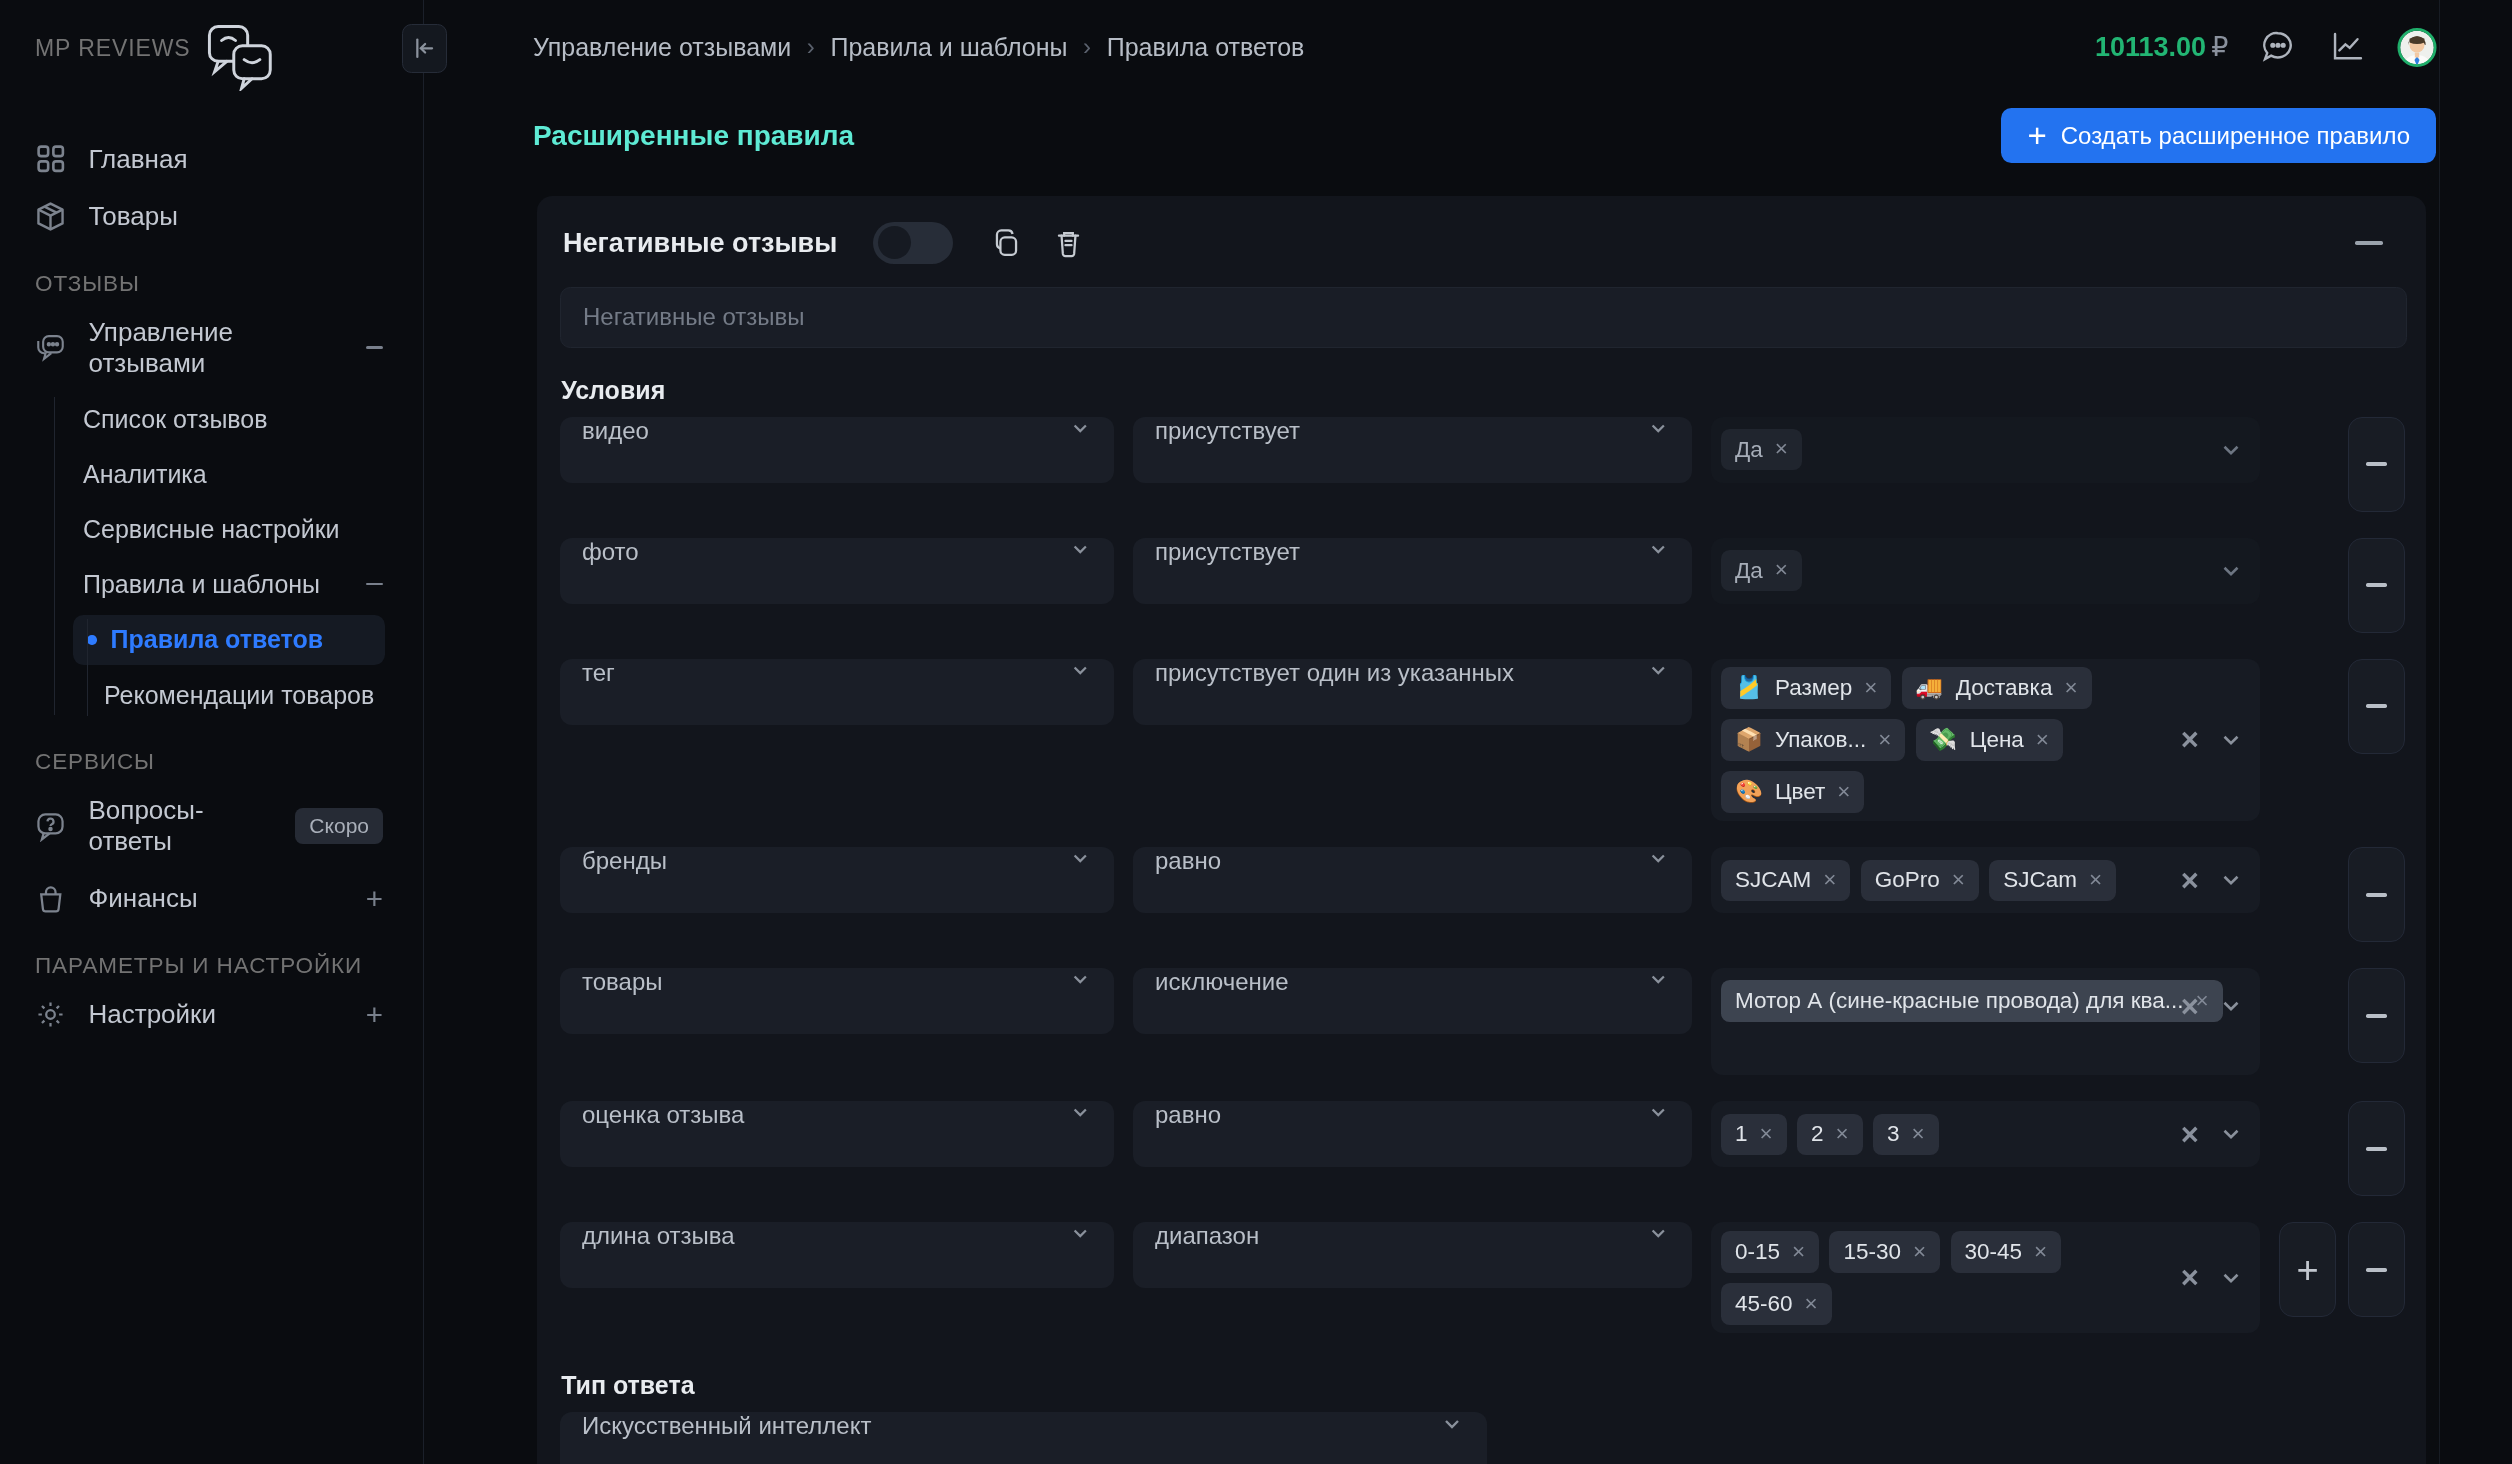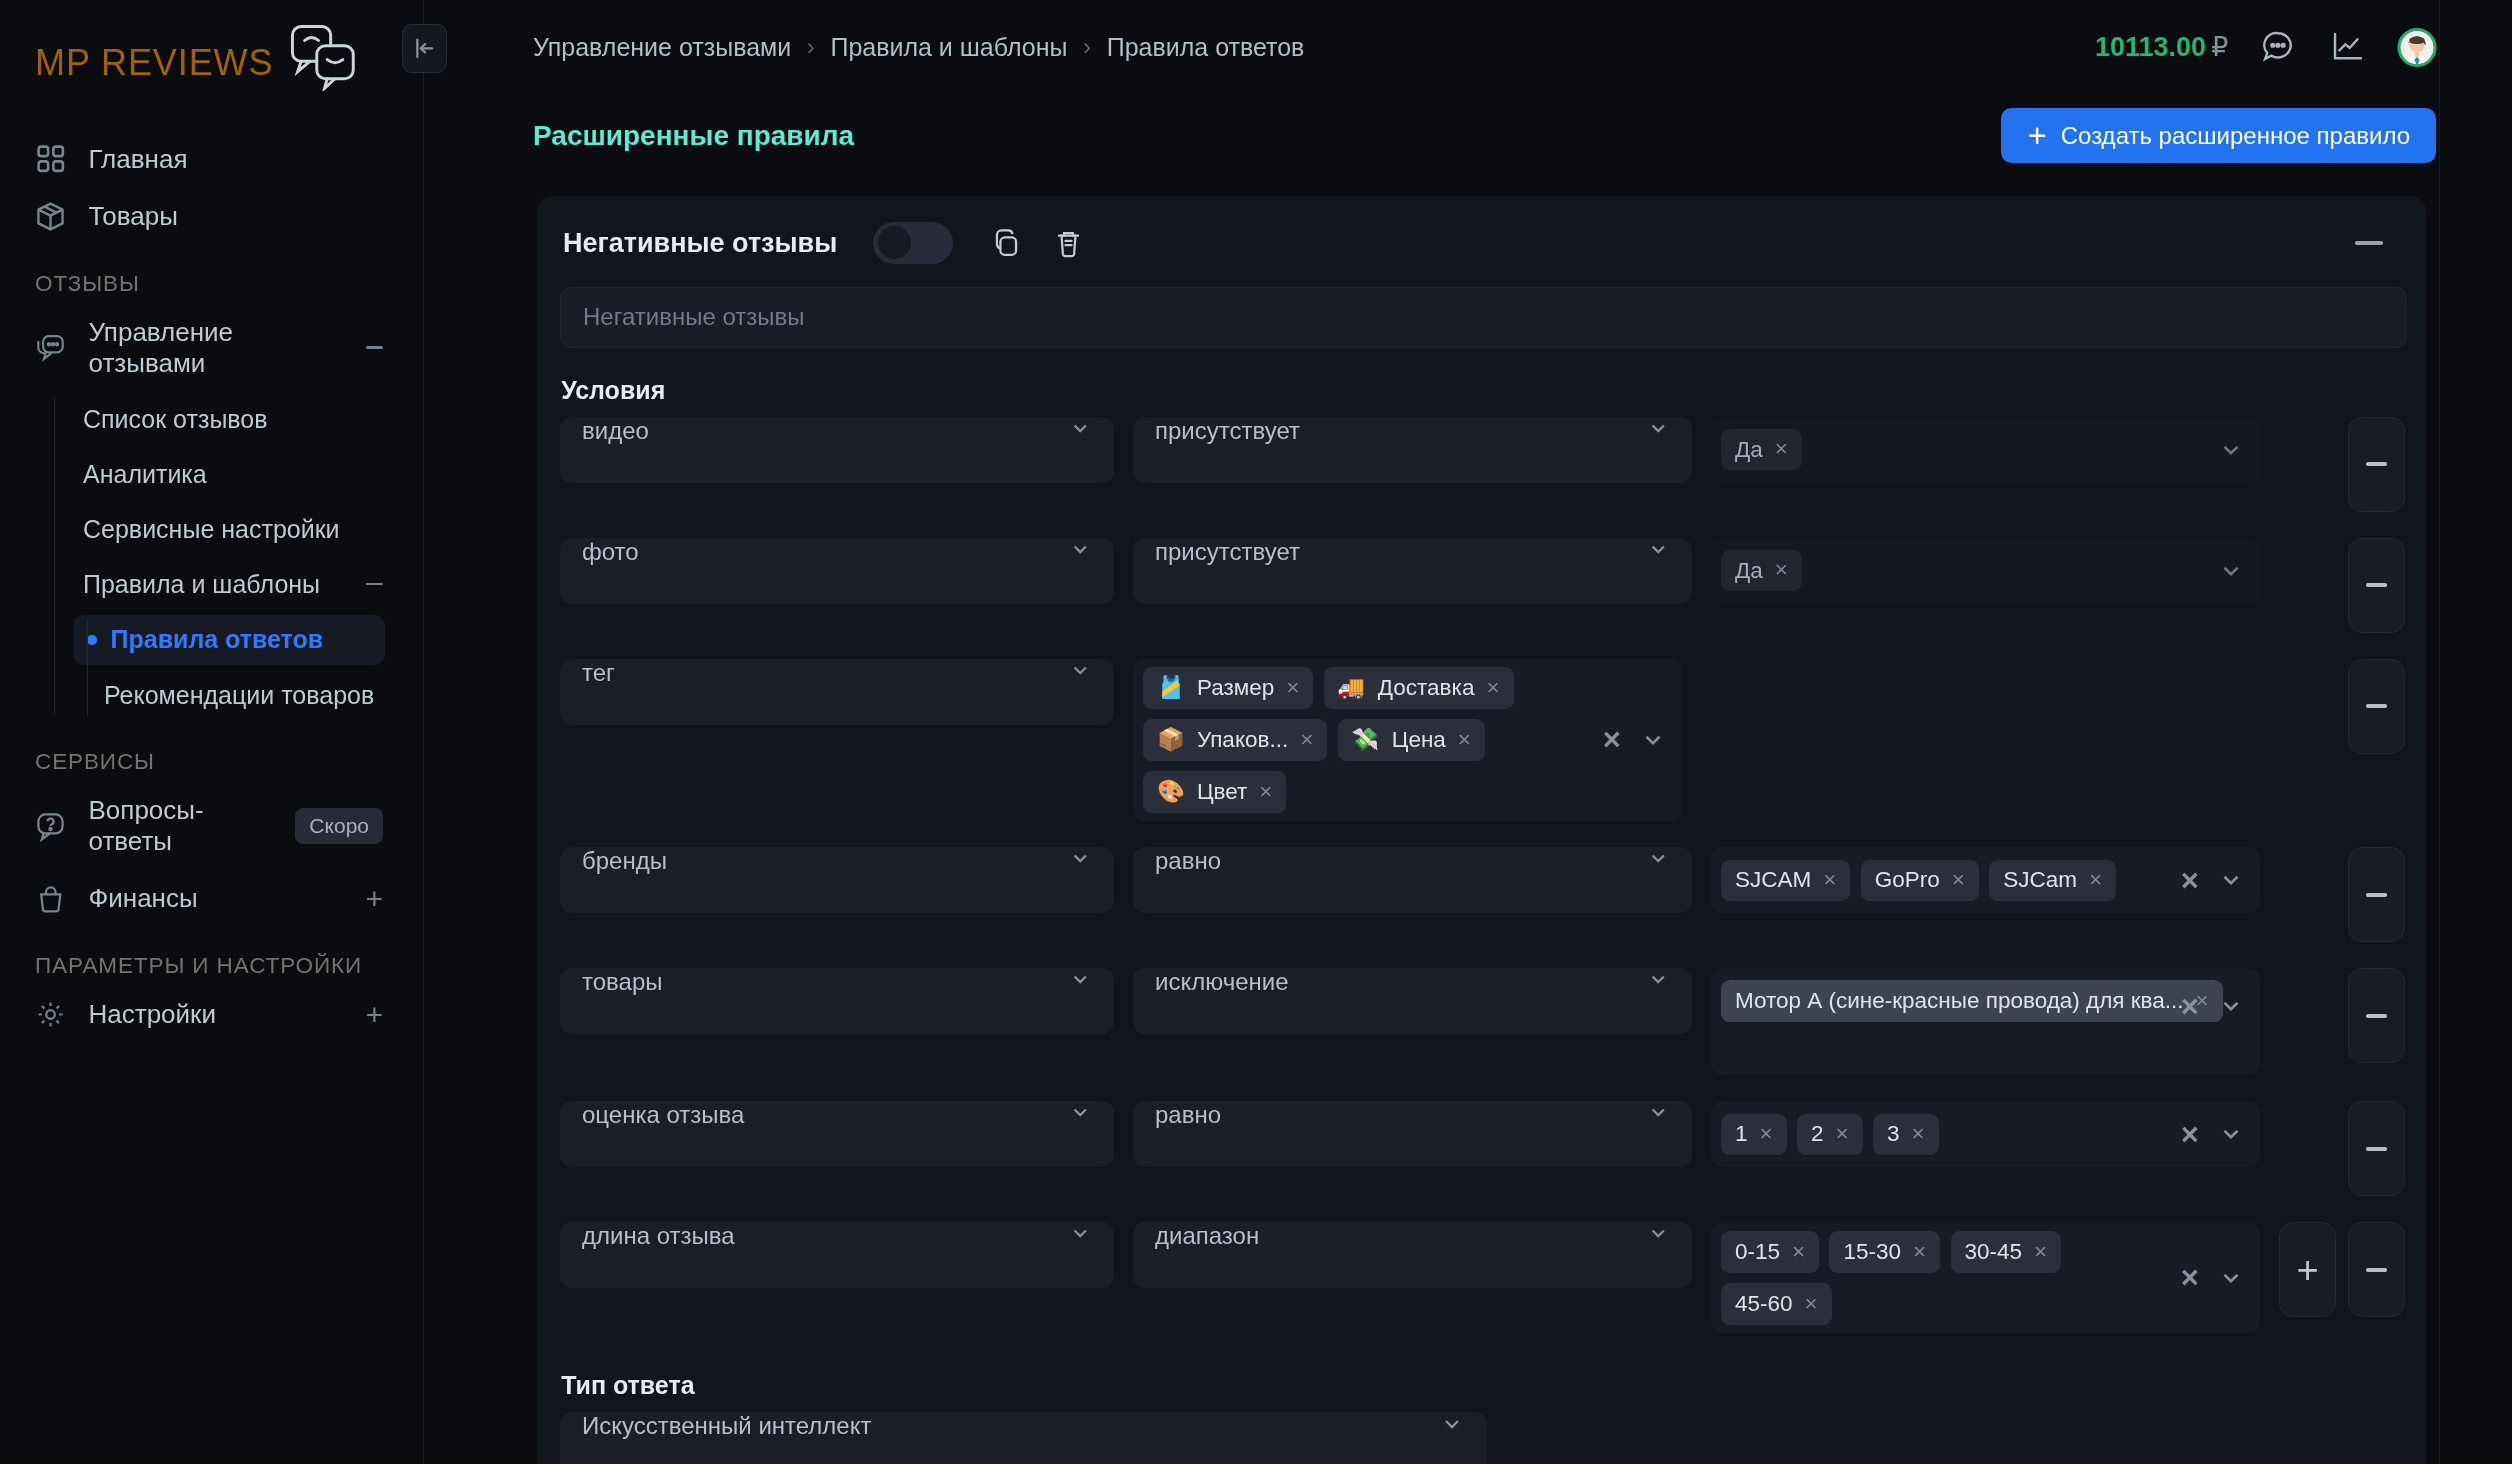--- a/index.html
+++ b/index.html
@@ -3,21 +3,21 @@
 <meta charset="utf-8">
 <style>
   * { margin:0; padding:0; box-sizing:border-box; }
   html,body { background:#07090d; }
   body { font-family:"Liberation Sans","DejaVu Sans",sans-serif; color:#e7eaee; }
   #app { position:relative; width:2512px; height:1464px; background:#0a0c10; overflow:hidden; }
 
   
   .sidebar { position:absolute; left:0; top:0; width:424px; height:1464px; background:#0a0c10; border-right:0.9px solid #1b202a; }
   .logo-row { display:flex; align-items:flex-start; gap:8.7px; padding:22.5px 0 0 35px; }
-  .logo-text { font-size:36px; letter-spacing:0.9px; color:#a16207; font-weight:400; margin-top:19px; }
+  .logo-text { font-size:23px; letter-spacing:0.9px; color:#737373; font-weight:400; margin-top:12px; }
   .nav { margin-top:40px; }
   .nav-item { display:flex; align-items:center; gap:22.5px; padding:13px 40px 13px 35px; font-size:26px; color:#c3c8d1; cursor:pointer; }
   .nav-item .nicon { width:31px; height:31px; flex:0 0 31px; display:flex; align-items:center; justify-content:center; }
   .section-label { padding:26px 35px 7px; font-size:22.5px; color:#737373; letter-spacing:0.9px; }
   .group-suffix { margin-left:auto; color:#79808c; display:flex; align-items:center; }
   .minus-glyph { display:inline-block; width:17.3px; height:2.6px; background:#79808c; border-radius:1.7px; }
   .plus-glyph { font-size:29.5px; line-height:17.3px; color:#79808c; font-weight:300; }
   .subnav { position:relative; }
   .subnav:before { content:""; position:absolute; left:54px; top:5.2px; bottom:8.7px; width:0.9px; background:#20252f; }
   .subnav .nav-item { padding-left:83px; font-size:25px; }
@@ -400,20 +400,28 @@
       
       <div class="cond-row">
         <div class="select c1">
           <span class="sval">тег</span>
           <span class="chev">
               <svg width="22.5" height="22.5" viewBox="0 0 24 24" fill="none" stroke="#8a919c" stroke-width="2.4">
                 <path d="M6 9 l6 6 6 -6"></path>
               </svg>
             </span>
         </div>
+        <div class="select c2">
+          <span class="sval">присутствует один из указанных</span>
+          <span class="chev">
+              <svg width="22.5" height="22.5" viewBox="0 0 24 24" fill="none" stroke="#8a919c" stroke-width="2.4">
+                <path d="M6 9 l6 6 6 -6"></path>
+              </svg>
+            </span>
+        </div>
         <div class="multi">
           <div class="chips">
             <span class="chip">
                 <span class="emoji">🎽</span>
                 <span>Размер</span>
                 <span class="cx">×</span>
               </span>
             <span class="chip">
                 <span class="emoji">🚚</span>
                 <span>Доставка</span>

